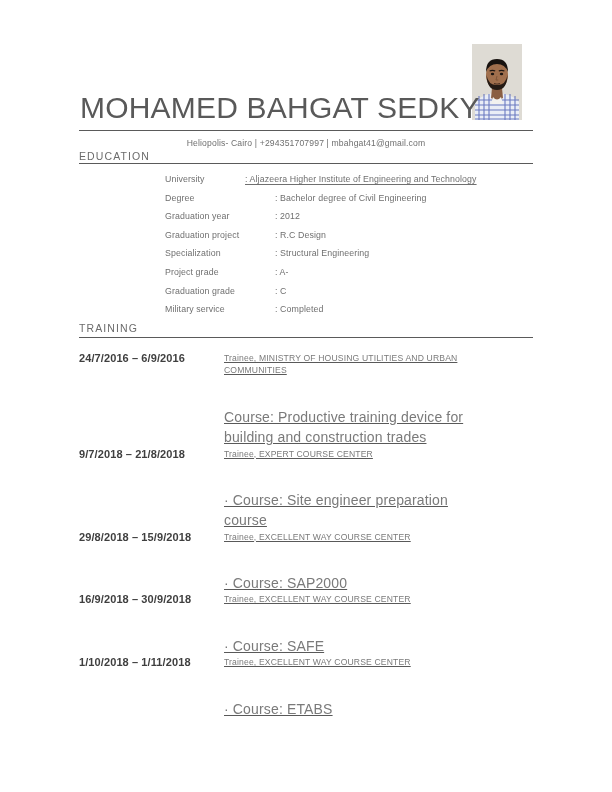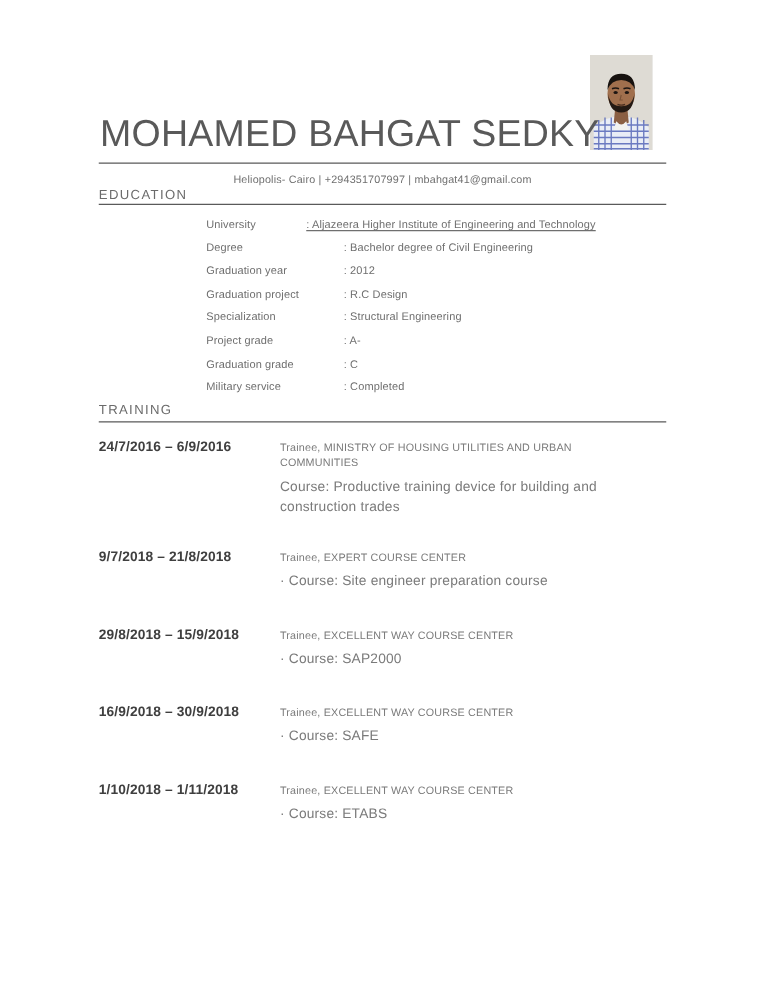--- a/index.html
+++ b/index.html
@@ -128,30 +128,31 @@
     width: 135px;
     font-size: 11px;
     font-weight: bold;
     color: #3f3f3f;
     letter-spacing: 0.1px;
     white-space: nowrap;
   }
   .train-body {
     margin-left: 145px;
     width: 270px;
+    text-decoration: underline;
   }
   .train-role {
     font-size: 8.6px;
     color: #7a7a7a;
     line-height: 1.45;
     letter-spacing: 0.15px;
   }
   .train-course {
-    margin-top: 6px;
-    font-size: 11px;
+    margin-top: 30px;
+    font-size: 14px;
     color: #7a7a7a;
     line-height: 1.45;
     letter-spacing: 0.15px;
   }
   .train-item.tall { min-height: 88px; }
 </style>
 </head>
 <body>
 
 <div class="page">

